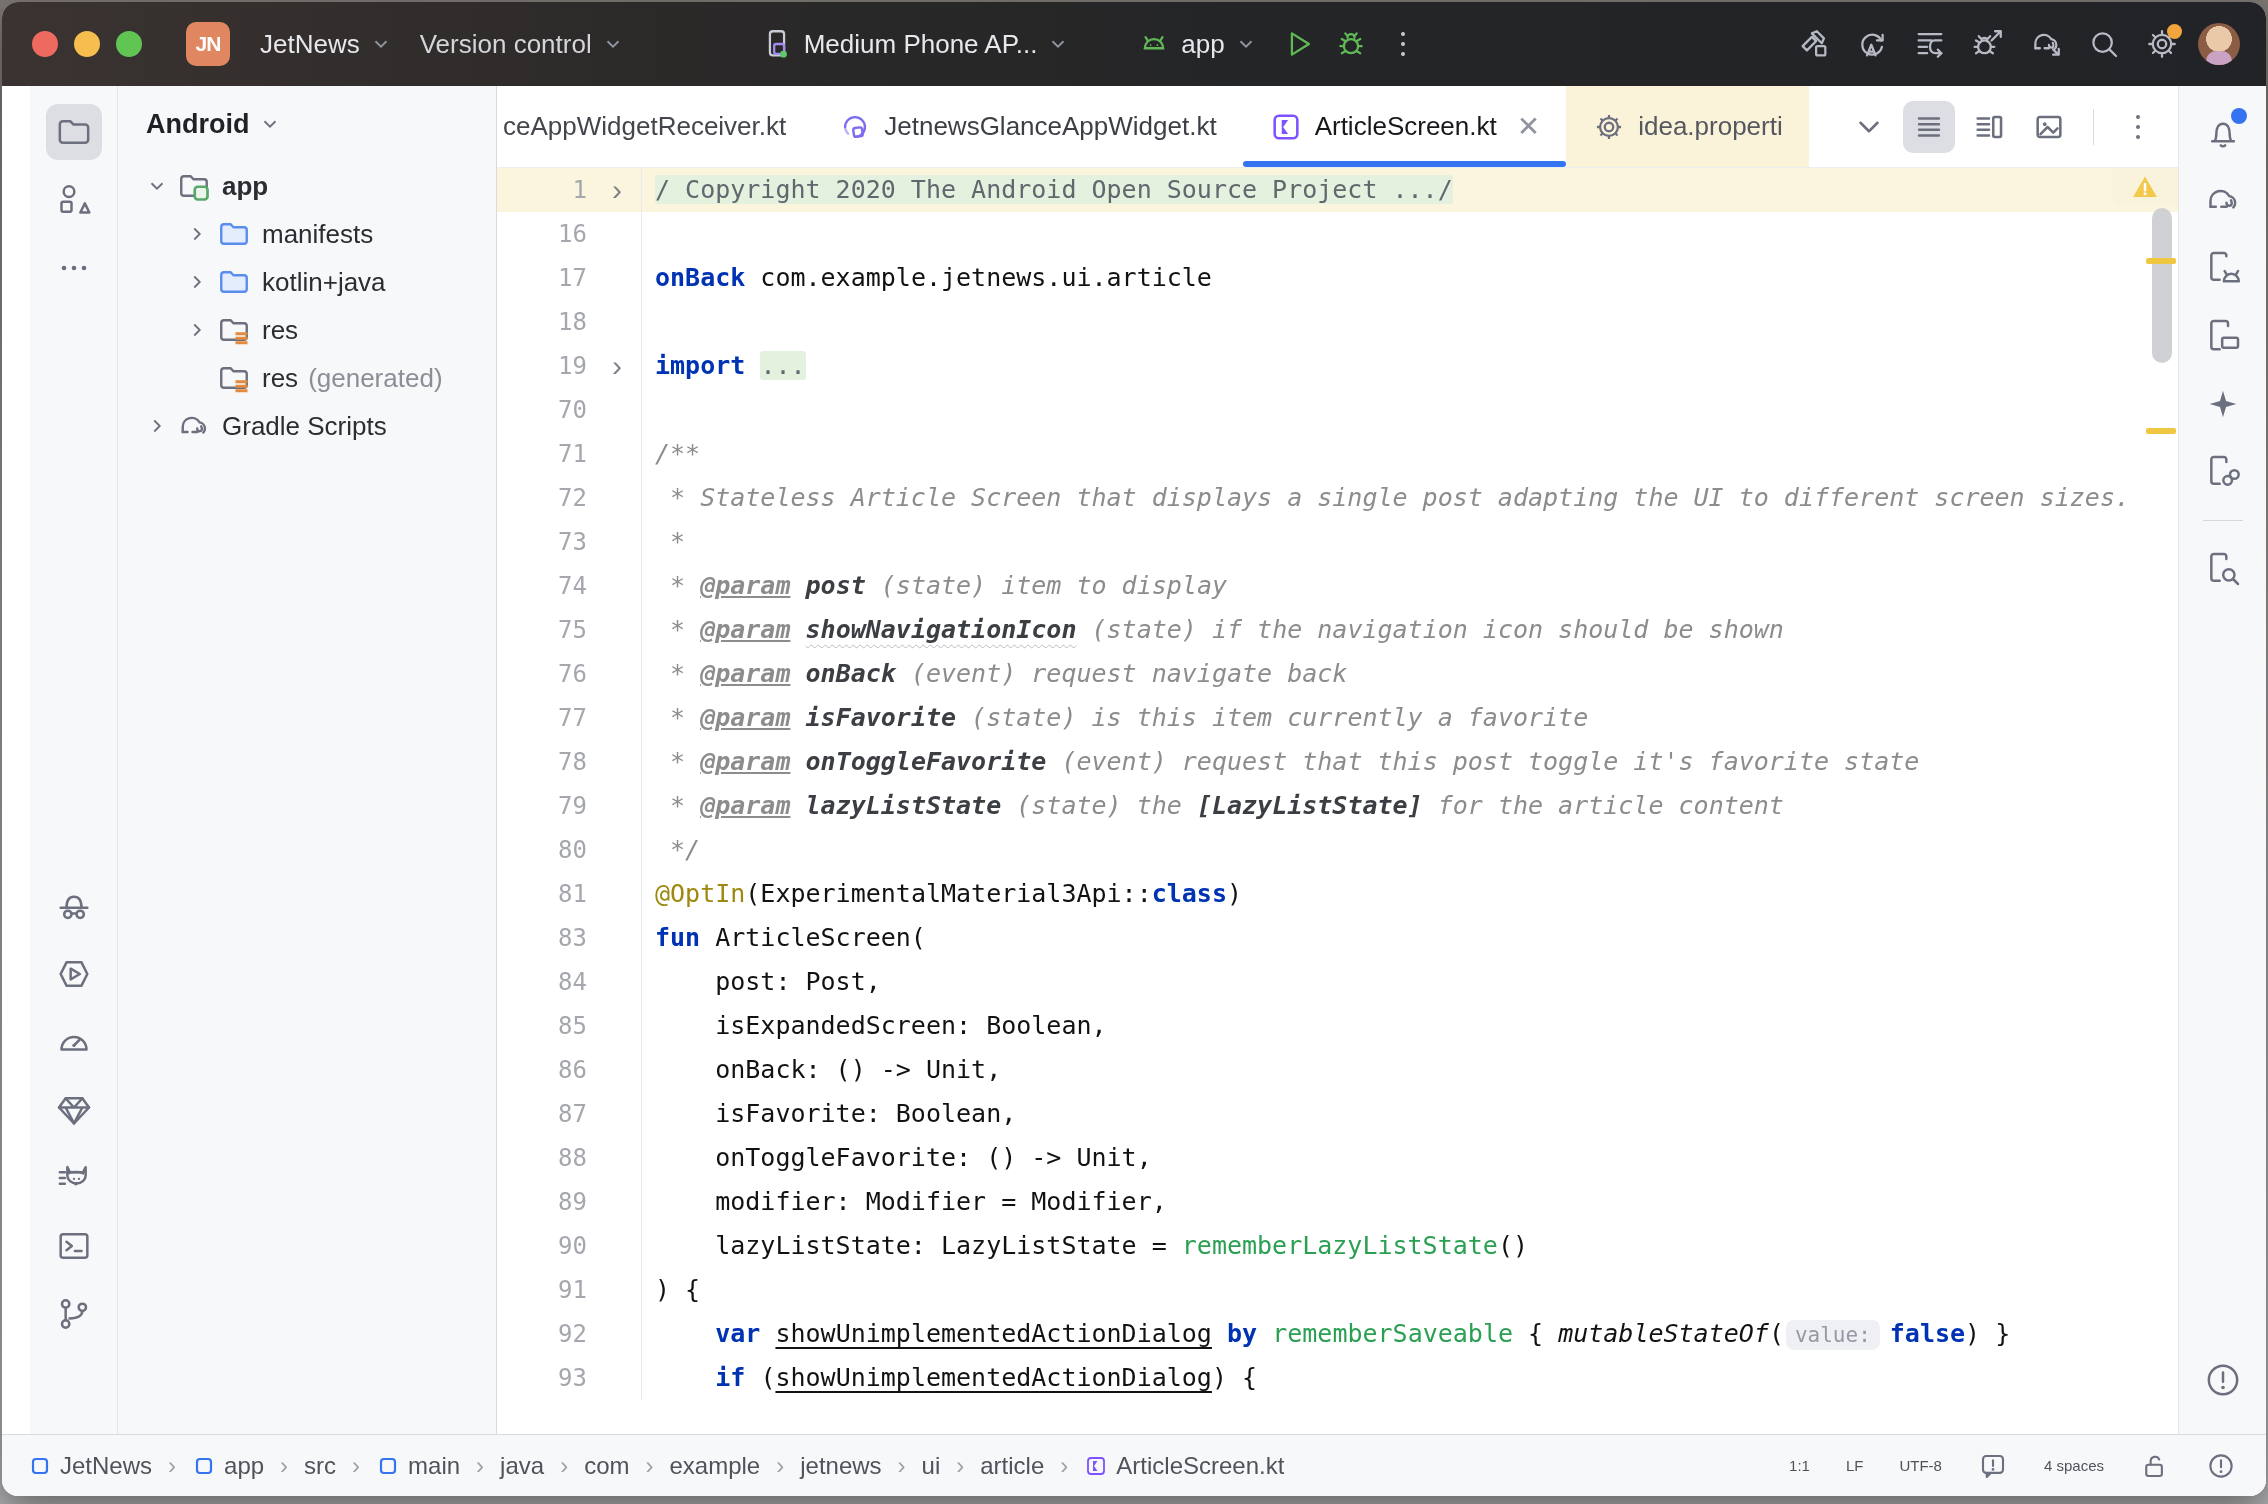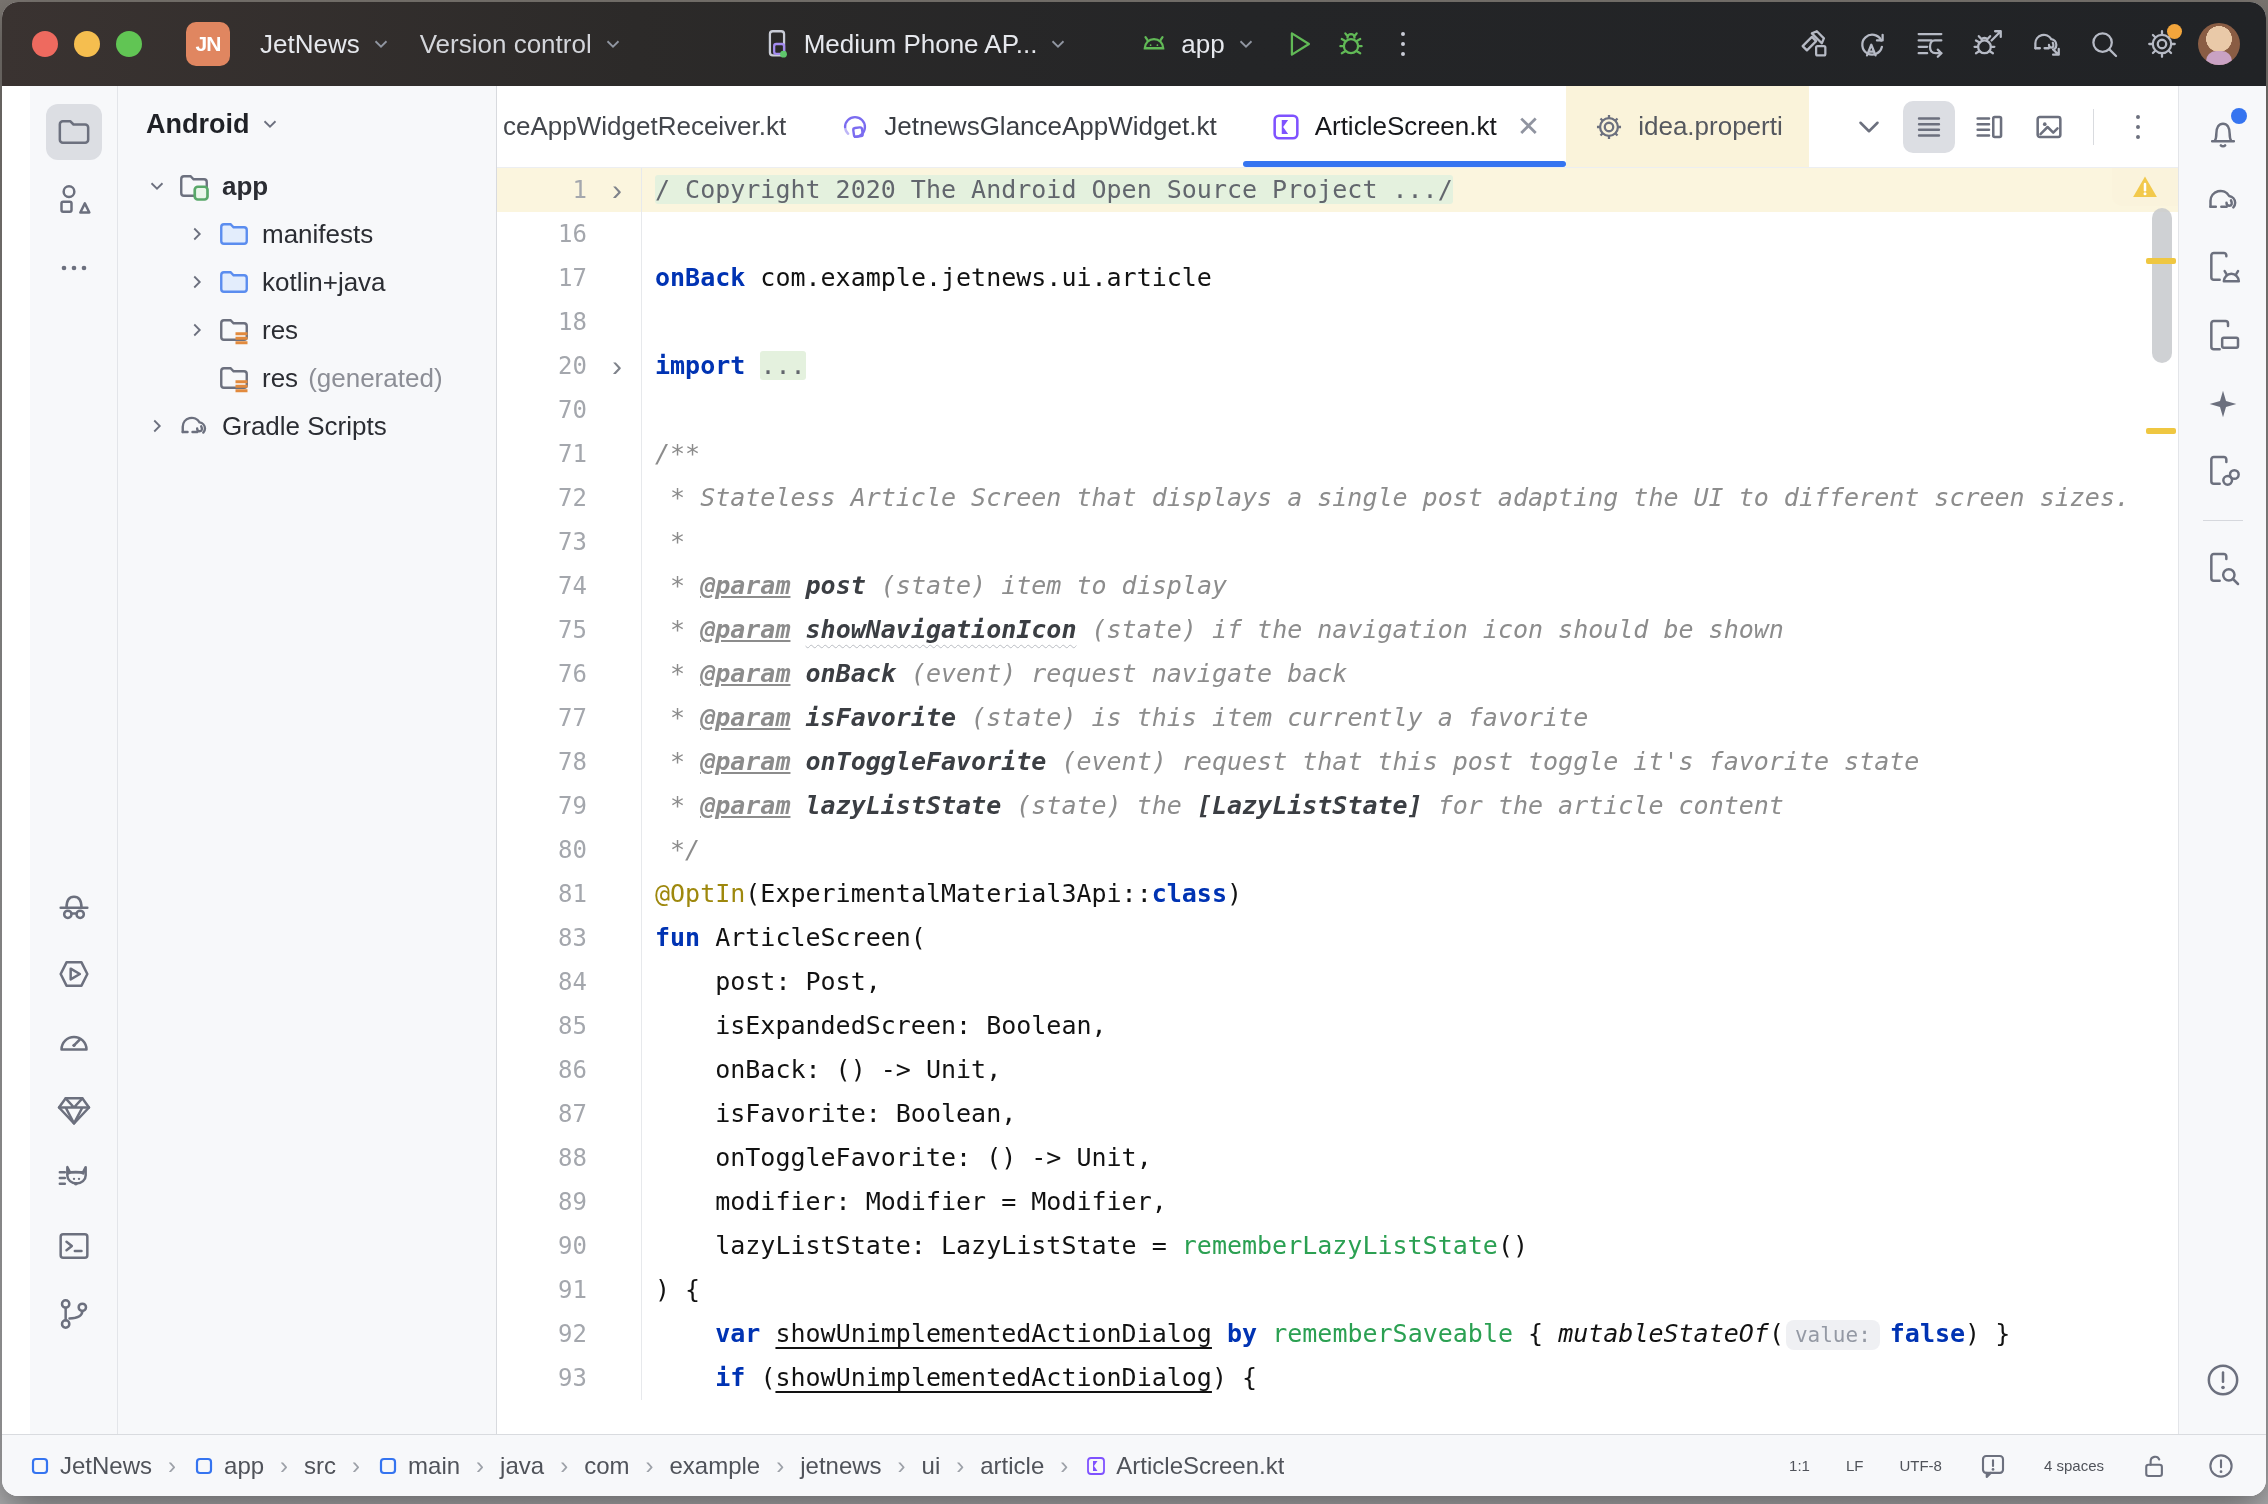--- a/index.html
+++ b/index.html
@@ -495,21 +495,21 @@
             </div>
             <div class="crow">
               <div class="gut">
                 <span class="lnum">18</span>
                 <span class="fold-marker"></span>
               </div>
               <div class="ctext"></div>
             </div>
             <div class="crow">
               <div class="gut">
-                <span class="lnum">20</span>
+                <span class="lnum">19</span>
                 <span class="fold-marker">›</span>
               </div>
               <div class="ctext"><span class="tk-kw">import</span><span class="tk-pl"> </span><span class="tk-fold">...</span></div>
             </div>
             <div class="crow">
               <div class="gut">
                 <span class="lnum">70</span>
                 <span class="fold-marker"></span>
               </div>
               <div class="ctext"></div>

